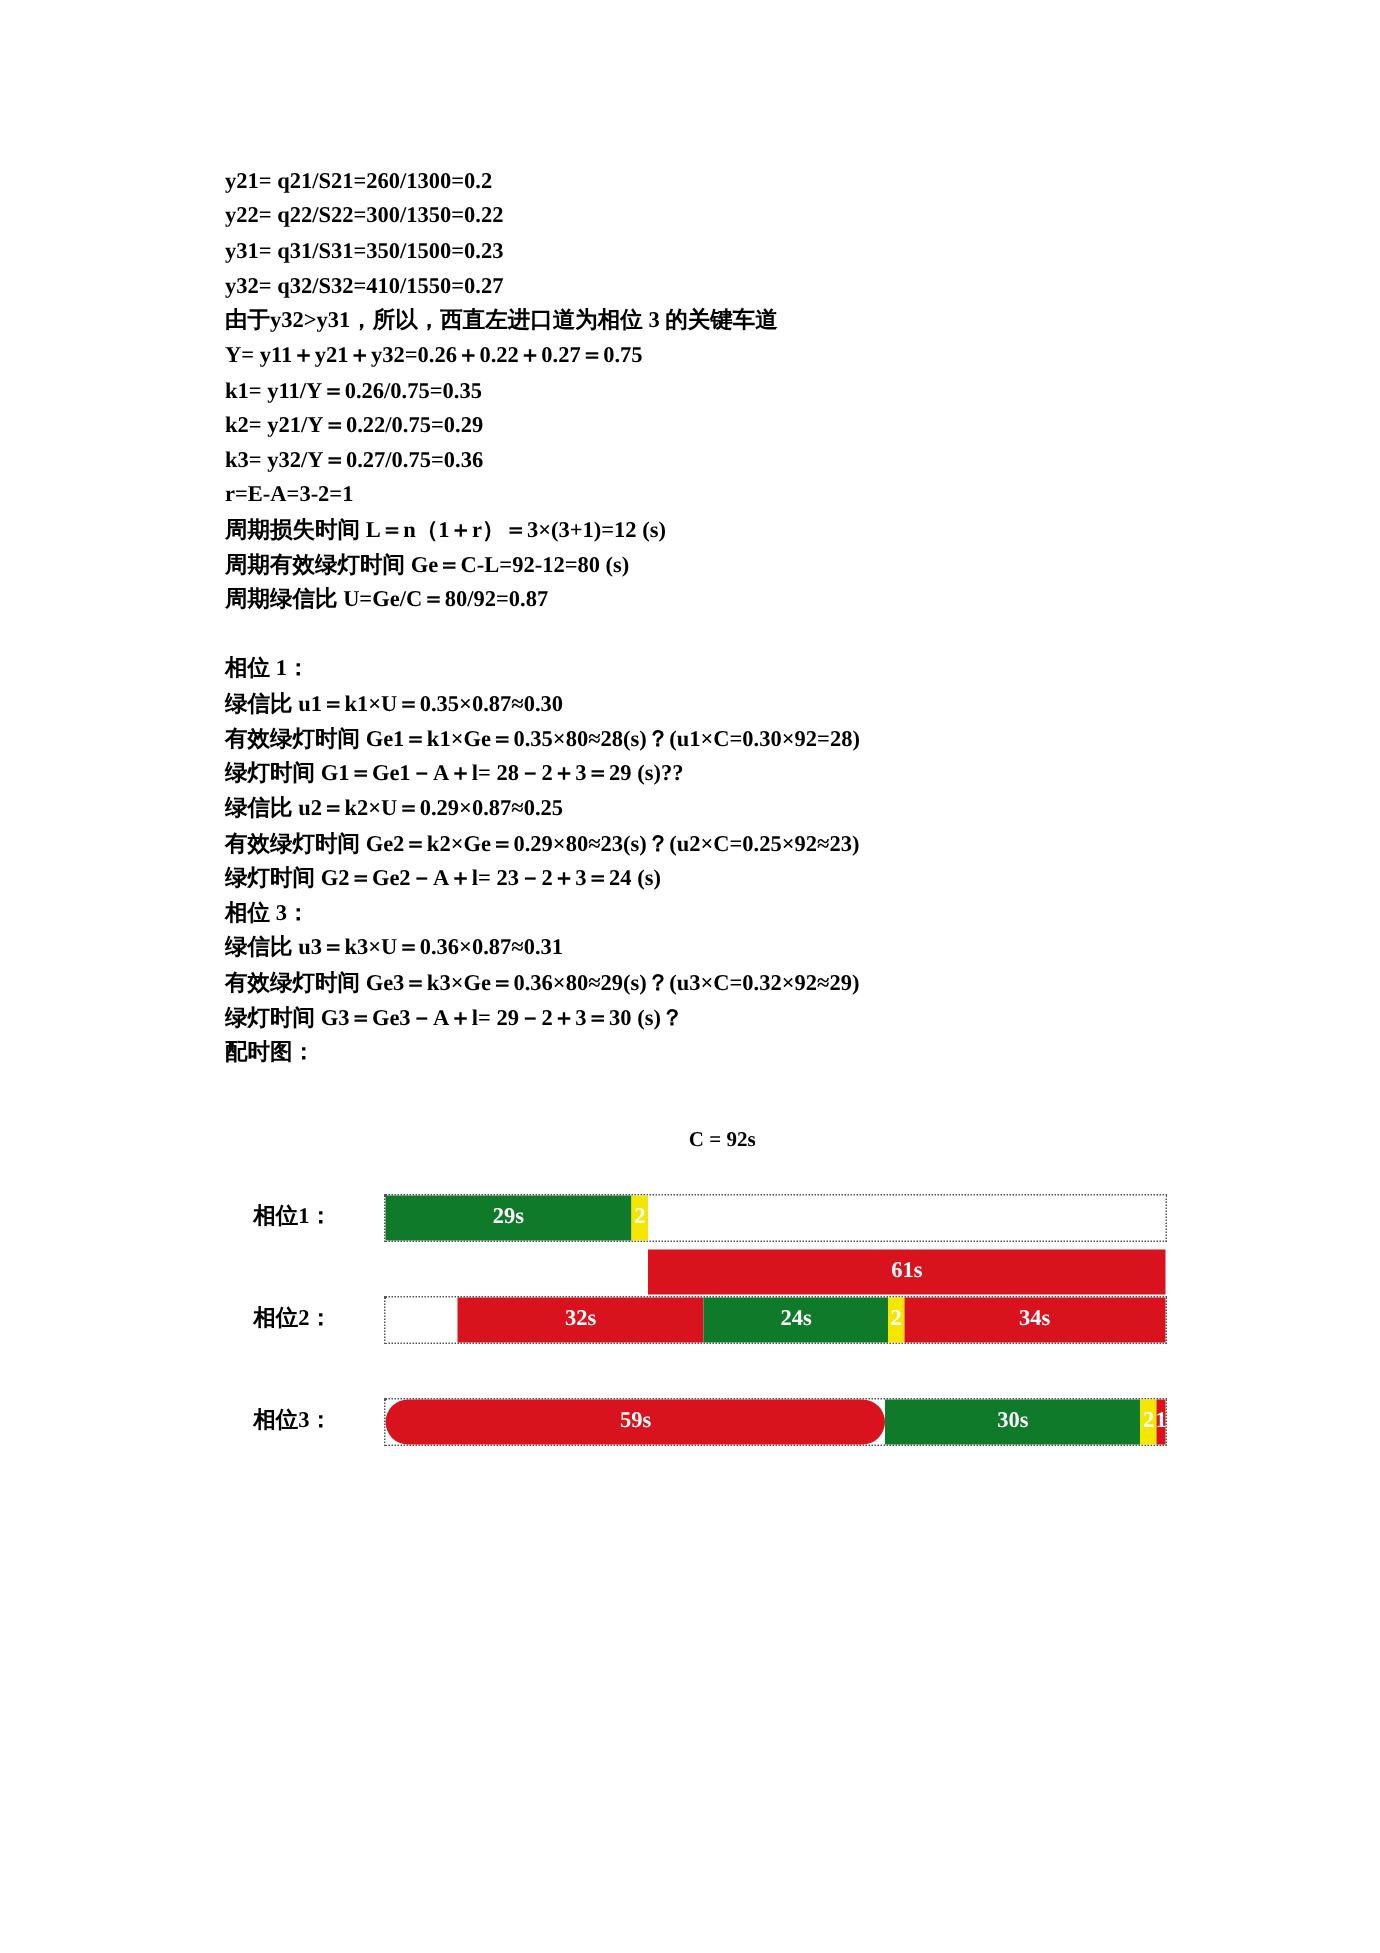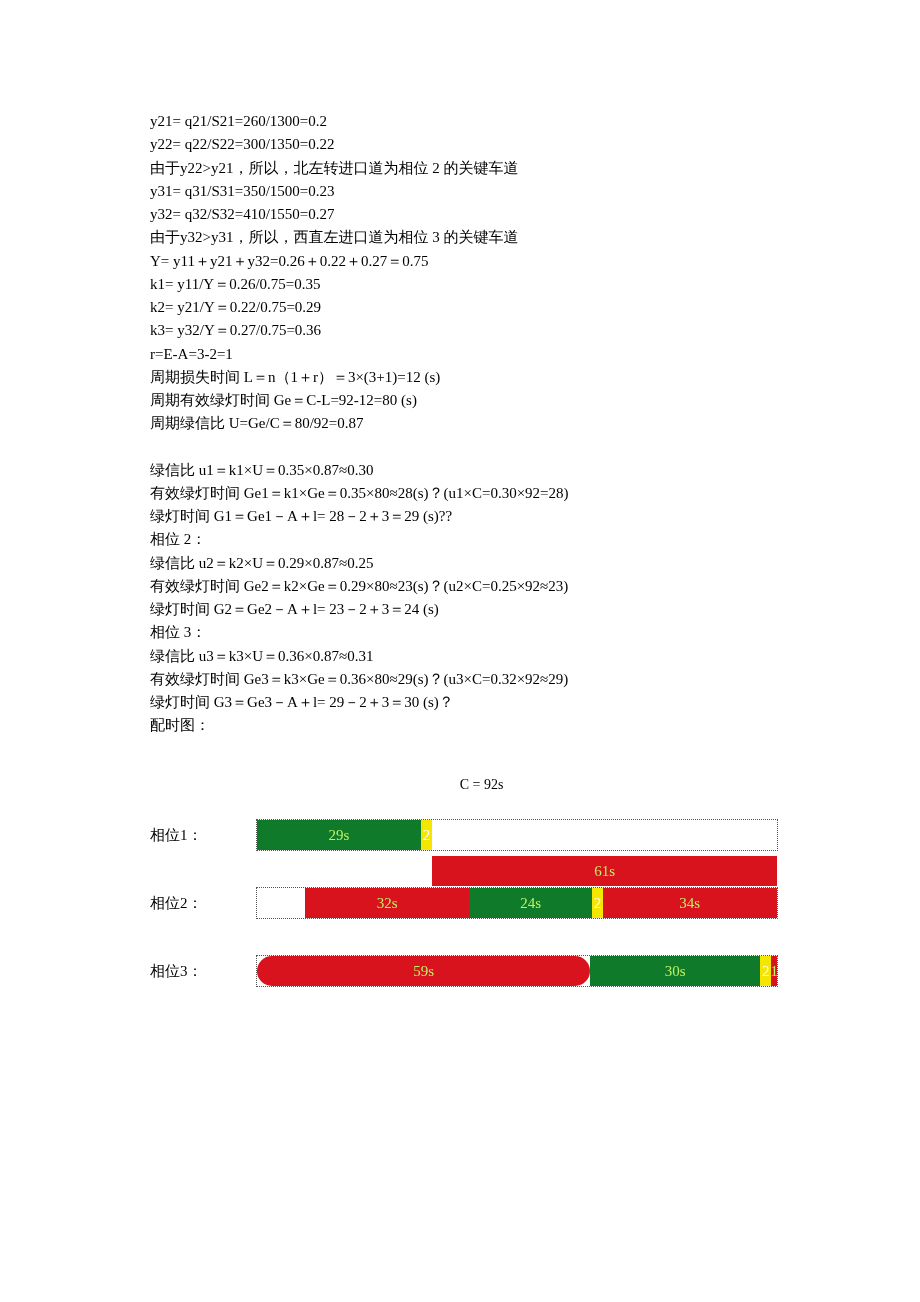--- a/index.html
+++ b/index.html
@@ -7,20 +7,21 @@
     padding: 0;
     background: #fff;
     font-family: "SimSun", "宋体", serif;
     width: 920px;
   }
   .page {
     padding: 110px 107px 60px 150px;
     font-size: 15px;
     line-height: 1.55;
     color: #000;
+    font-weight: bold;
   }
   .line {
     white-space: nowrap;
   }
   .blank {
     height: 23px;
   }
   .chart-wrap {
     margin-top: 36px;
     font-family: "SimSun", "宋体", serif;
@@ -33,67 +34,66 @@
   }
   .row {
     display: flex;
     align-items: center;
     margin-bottom: 36px;
   }
   .row-label {
     width: 90px;
     flex: none;
     font-size: 15px;
-    text-align: left;
+    text-align: center;
     padding-right: 16px;
   }
   .bar {
     display: flex;
     width: 520px;
     height: 30px;
     border: 1px dotted #555;
   }
   .seg {
     height: 100%;
     display: flex;
     align-items: center;
     justify-content: center;
     font-family: "Times New Roman", serif;
     font-size: 15px;
-    color: #bef264;
+    color: #ffffff;
     box-sizing: border-box;
   }
   .green { background: #0f7a2a; }
   .yellow { background: #f5e600; color: #fff; }
   .red { background: #d8131d; }
 </style>
 </head>
 <body>
 
 <div class="page">
   <div id="text-block">
       <div class="line">y21= q21/S21=260/1300=0.2</div>
       <div class="line">y22= q22/S22=300/1350=0.22</div>
-      <div class="line">由于y22&gt;y21，所以，北左转进口道为相位 2 的关键车道</div>
       <div class="line">y31= q31/S31=350/1500=0.23</div>
       <div class="line">y32= q32/S32=410/1550=0.27</div>
       <div class="line">由于y32&gt;y31，所以，西直左进口道为相位 3 的关键车道</div>
       <div class="line">Y= y11＋y21＋y32=0.26＋0.22＋0.27＝0.75</div>
       <div class="line">k1= y11/Y＝0.26/0.75=0.35</div>
       <div class="line">k2= y21/Y＝0.22/0.75=0.29</div>
       <div class="line">k3= y32/Y＝0.27/0.75=0.36</div>
       <div class="line">r=E-A=3-2=1</div>
       <div class="line">周期损失时间 L＝n（1＋r）＝3×(3+1)=12 (s)</div>
       <div class="line">周期有效绿灯时间 Ge＝C-L=92-12=80 (s)</div>
       <div class="line">周期绿信比 U=Ge/C＝80/92=0.87</div>
       <div class="blank"></div>
+      <div class="line">相位 1：</div>
       <div class="line">绿信比 u1＝k1×U＝0.35×0.87≈0.30</div>
       <div class="line">有效绿灯时间 Ge1＝k1×Ge＝0.35×80≈28(s)？(u1×C=0.30×92=28)</div>
       <div class="line">绿灯时间 G1＝Ge1－A＋l= 28－2＋3＝29 (s)??</div>
-      <div class="line">相位 2：</div>
       <div class="line">绿信比 u2＝k2×U＝0.29×0.87≈0.25</div>
       <div class="line">有效绿灯时间 Ge2＝k2×Ge＝0.29×80≈23(s)？(u2×C=0.25×92≈23)</div>
       <div class="line">绿灯时间 G2＝Ge2－A＋l= 23－2＋3＝24 (s)</div>
       <div class="line">相位 3：</div>
       <div class="line">绿信比 u3＝k3×U＝0.36×0.87≈0.31</div>
       <div class="line">有效绿灯时间 Ge3＝k3×Ge＝0.36×80≈29(s)？(u3×C=0.32×92≈29)</div>
       <div class="line">绿灯时间 G3＝Ge3－A＋l= 29－2＋3＝30 (s)？</div>
       <div class="line">配时图：</div>
     </div>
 

